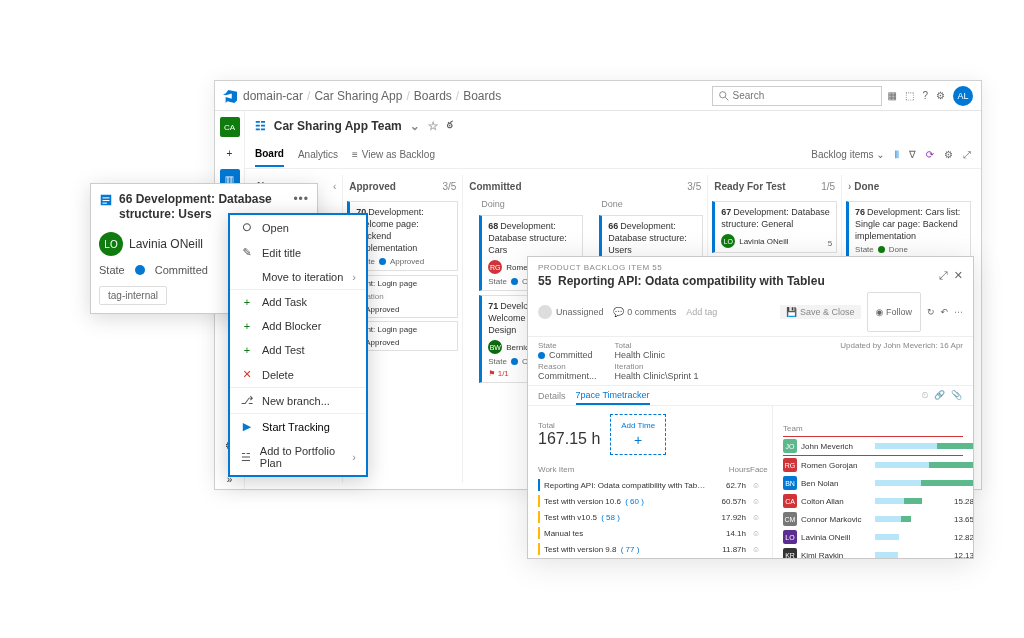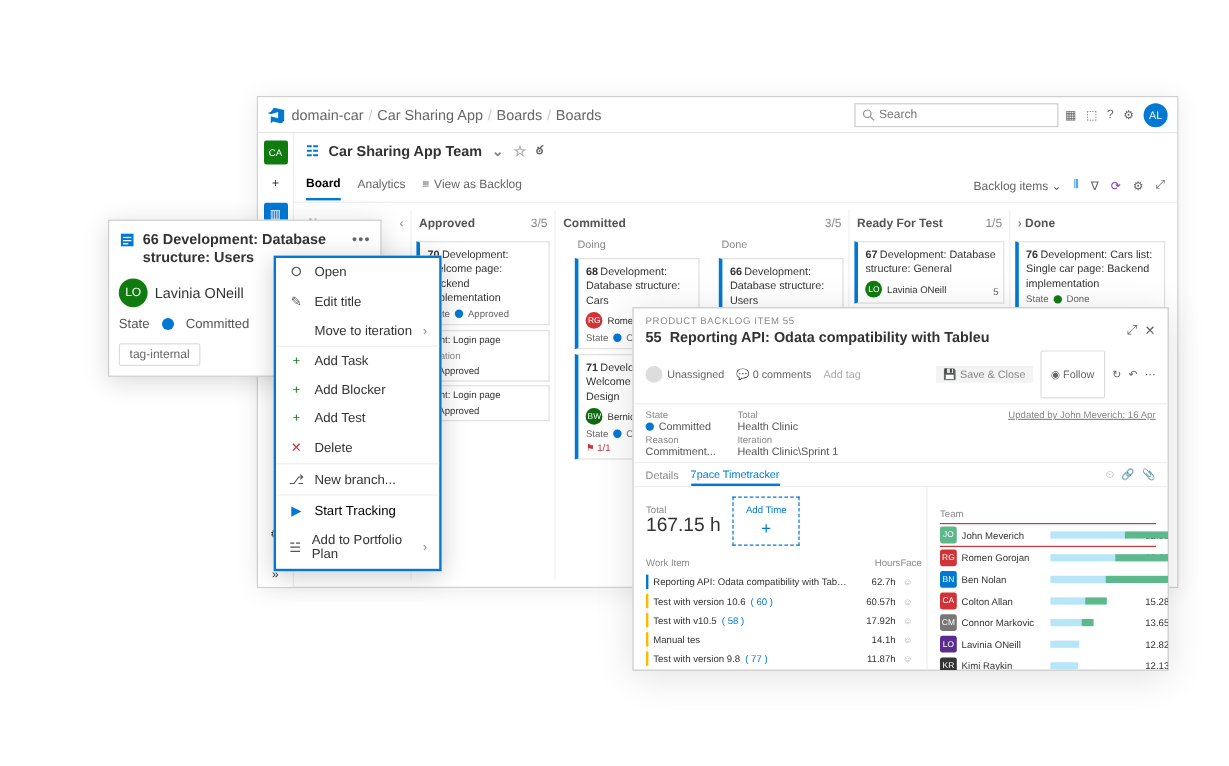--- a/index.html
+++ b/index.html
@@ -79,21 +79,21 @@
 .dp-head .close-ctrls { display:flex; gap:6px; color:#666; font-size:11px; }
 .dp-head .sub { display:flex; align-items:center; gap:10px; margin-top:4px; font-size:9px; color:#666; }
 .dp-head .sub .un { display:flex; align-items:center; gap:4px; }
 .dp-head .sub .follow { border:1px solid #ddd; padding:14px 8px; border-radius:2px; }
 .dp-head .sub .actions { display:flex; gap:6px; align-items:center; margin-left:auto; }
 .dp-head .sub .actions .save { background:#f3f3f3; padding:2px 6px; color:#888; }
 .dp-info { padding:4px 10px; display:flex; gap:18px; font-size:9px; color:#555; border-bottom:1px solid #eee; }
 .dp-info .lbl { color:#888; font-size:8px; }
 .dp-info .val { display:flex; align-items:center; gap:4px; }
 .dp-info .dot { width:7px; height:7px; border-radius:50%; background:#0078d4; }
-.dp-info .right { margin-left:auto; font-size:8px; color:#888; text-align:right;text-decoration:underline; }
+.dp-info .right { margin-left:auto; font-size:8px; color:#888; text-align:right; }
 .dp-tabs { display:flex; gap:10px; padding:0 10px; font-size:9px; color:#888; border-bottom:1px solid #eee; height:20px; align-items:center; }
 .dp-tabs .active { color:#0078d4; border-bottom:2px solid #0078d4; height:100%; display:flex; align-items:center; }
 .dp-tabs .spacer { flex:1; }
 .dp-tabs .tools { display:flex; gap:6px; color:#aaa; }
 .dp-body { flex:1; display:flex; overflow:hidden; }
 .dp-left { flex:1; padding:8px 10px; border-right:1px solid #eee; overflow:auto; }
 .dp-right { width:200px; padding:8px 10px; overflow:auto; }
 .total-row { display:flex; align-items:center; gap:10px; }
 .total-row .total-lbl { font-size:8px; color:#888; }
 .total-row .total-val { font-size:16px; font-weight:400; }

